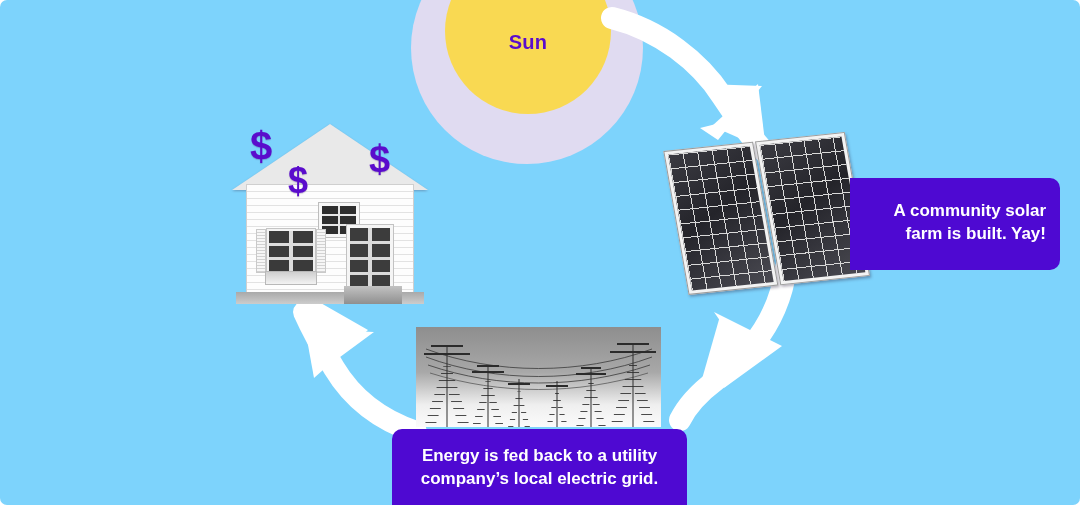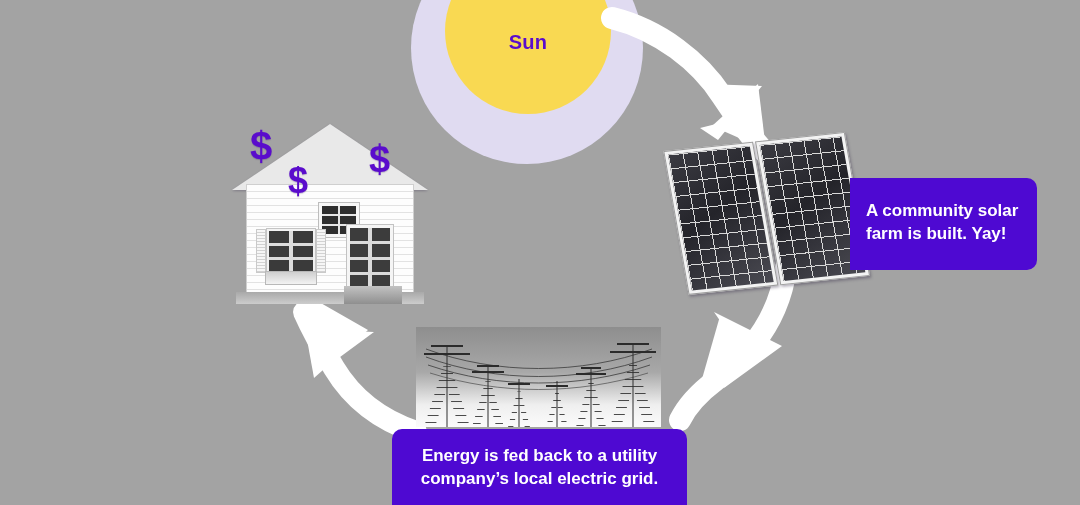--- a/index.html
+++ b/index.html
@@ -5,22 +5,23 @@
   html, body {
     margin: 0;
     padding: 0;
     background: #ffffff;
   }
   #stage {
     position: relative;
     width: 1080px;
     height: 505px;
     overflow: hidden;
-    background: #a3a3a3;
+    background: #7dd3fc;
     font-family: "Liberation Sans", sans-serif;
+    border-radius: 7px;
   }
 
   
   .sun-halo {
     position: absolute;
     left: 411px;
     top: -68px;
     width: 232px;
     height: 232px;
     border-radius: 50%;
@@ -290,25 +291,25 @@
     top: 180px;
     width: 216px;
     height: 110px;
     border-radius: 10px;
     padding: 18px 20px 18px 14px;
     text-align: right;
   }
   #callout-panel {
     left: 850px;
     top: 178px;
-    width: 187px;
+    width: 210px;
     height: 92px;
     border-radius: 0 10px 10px 0;
     padding: 22px 14px 22px 16px;
-    text-align: left;
+    text-align: right;
   }
   #callout-grid {
     left: 392px;
     top: 429px;
     width: 295px;
     height: 80px;
     border-radius: 10px 10px 0 0;
     padding: 16px 14px 0 14px;
     text-align: center;
   }

